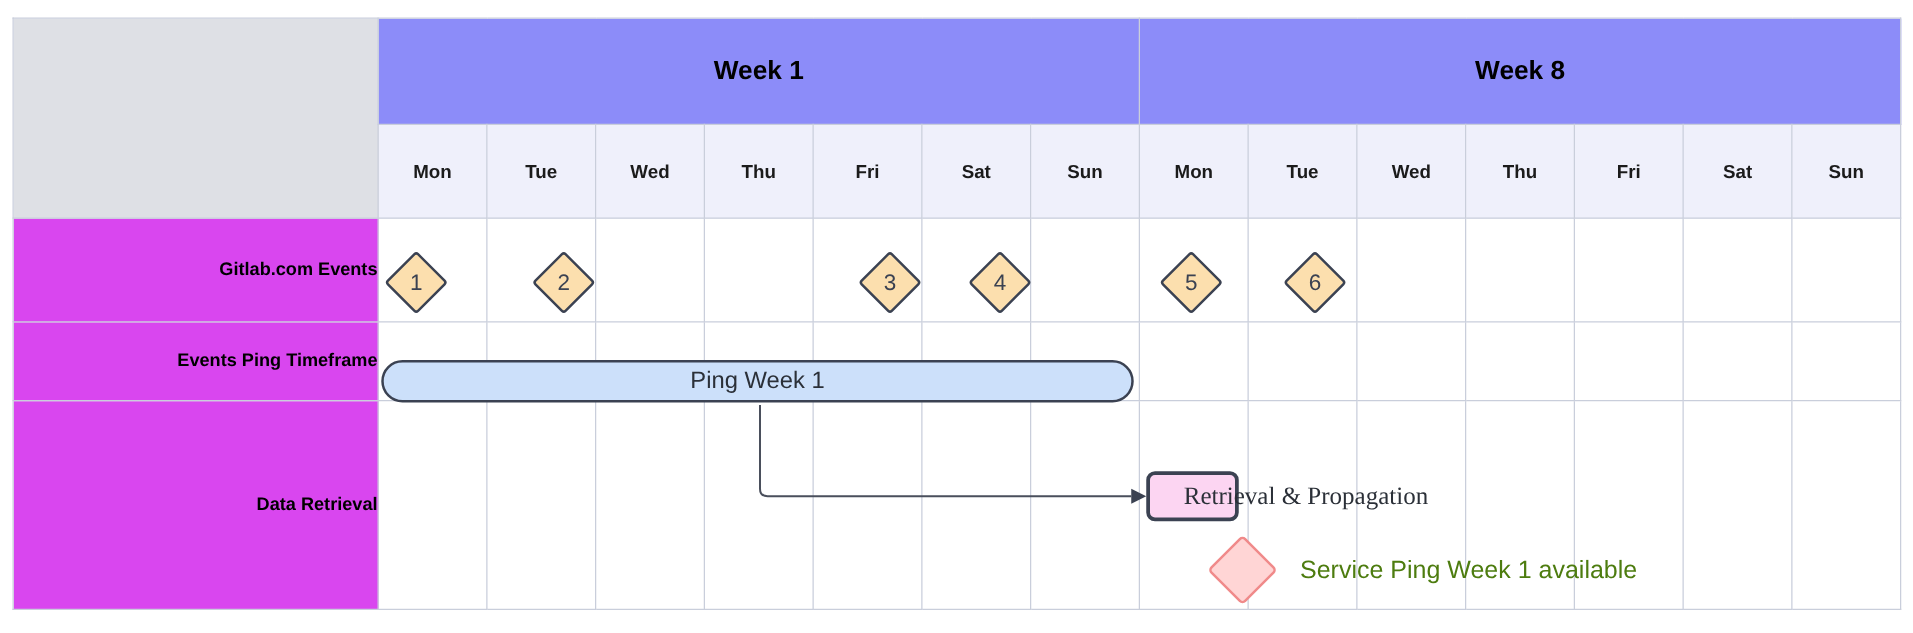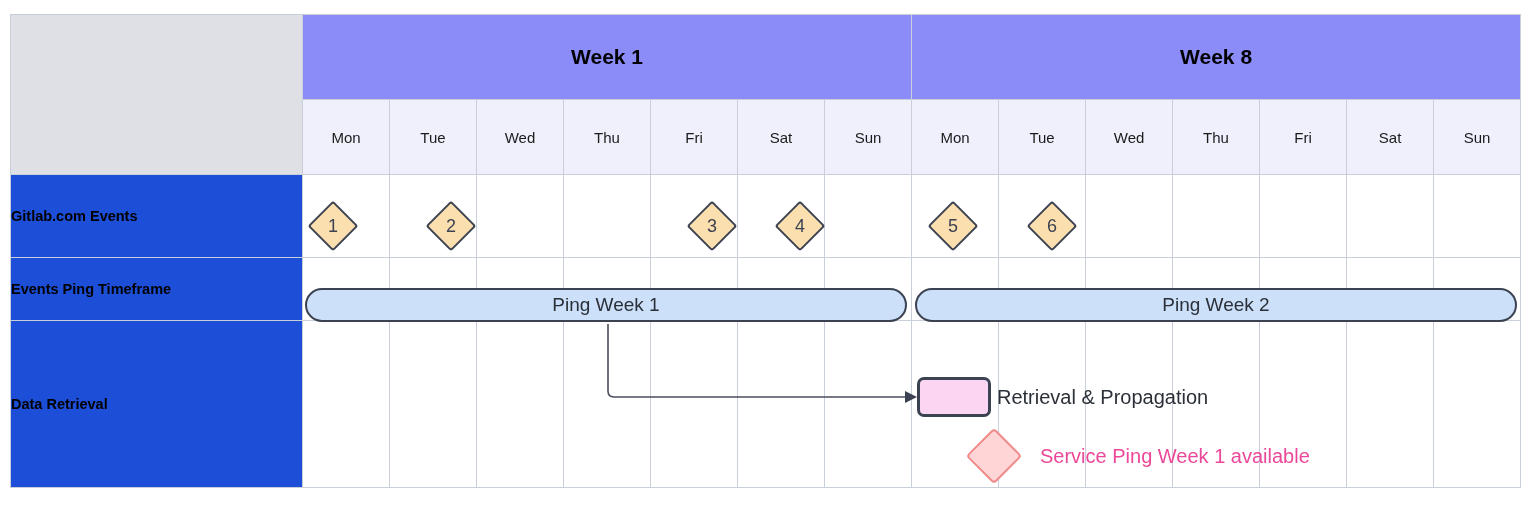--- a/index.html
+++ b/index.html
@@ -33,22 +33,22 @@
     border: 1px solid #c9cedb;
     padding: 0;
     margin: 0;
   }
 
   .corner-cell {
     background: #dee0e5;
     width: 292px;
   }
   .rowlabel-cell {
-    background: #1d4ed8;
-    text-align: left;
+    background: #d946ef;
+    text-align: right;
     vertical-align: middle;
     font-weight: bold;
     font-size: 14.5px;
     color: #000000;
   }
 
   .week-head {
     background: #8c8cf9;
     text-align: center;
     vertical-align: middle;
@@ -57,20 +57,21 @@
     color: #000000;
     height: 84px;
   }
   .day-head {
     background: #eff0fb;
     text-align: center;
     vertical-align: middle;
     font-size: 15px;
     color: #1b1b1b;
     height: 74px;
+    font-weight: bold;
   }
 
   .row-events td { height: 82px; }
   .row-ping   td { height: 62px; }
   .row-dwh    td { height: 166px; }
 
   .daycell { background: #ffffff; }
 
   
   .week-sep-left  { border-left: 1px solid #a9afc2; }
@@ -149,21 +150,21 @@
     height: 40px;
     background: #ffd5d5;
     border: 2.5px solid #f08a8a;
     transform: rotate(45deg);
     border-radius: 4px;
     box-sizing: border-box;
   }
   .avail-label {
     position: absolute;
     font-size: 20px;
-    color: #ec4899;
+    color: #4d7c0f;
     white-space: nowrap;
   }
 
   .connector { position: absolute; left: 0; top: 0; }
 </style>
 </head>
 <body>
 
 <div class="chart-root">
 
@@ -276,29 +277,26 @@
       <div class="num">5</div>
     </div>
     <div class="evt" style="left:1026px; top:200px;">
       <div class="dia"></div>
       <div class="num">6</div>
     </div>
 
     <div class="pingbar" style="left:305px; top:288px; width:602px;">
       <span>Ping Week 1</span>
     </div>
-    <div class="pingbar" style="left:915px; top:288px; width:602px;">
-      <span>Ping Week 2</span>
-    </div>
 
     <svg class="connector" width="1530" height="506">
       <path d="M 608 324 L 608 391 Q 608 397 614 397 L 905 397" fill="none" stroke="#4a4f5c" stroke-width="1.6"></path>
       <polygon points="905,391 917,397 905,403" fill="#3b4252"></polygon>
     </svg>
 
     <div class="retrieval-box" style="left:917px; top:377px;"></div>
-    <div class="retrieval-label" style="left:997px; top:386px;">Retrieval &amp; Propagation</div>
+    <div class="retrieval-label" style="left:947px; top:386px;font-family:Liberation Serif, serif;">Retrieval &amp; Propagation</div>
 
     <div class="avail-dia" style="left:974px; top:436px;"></div>
     <div class="avail-label" style="left:1040px; top:445px;">Service Ping Week 1 available</div>
 
   </div>
 </div>
 
 </body></html>

